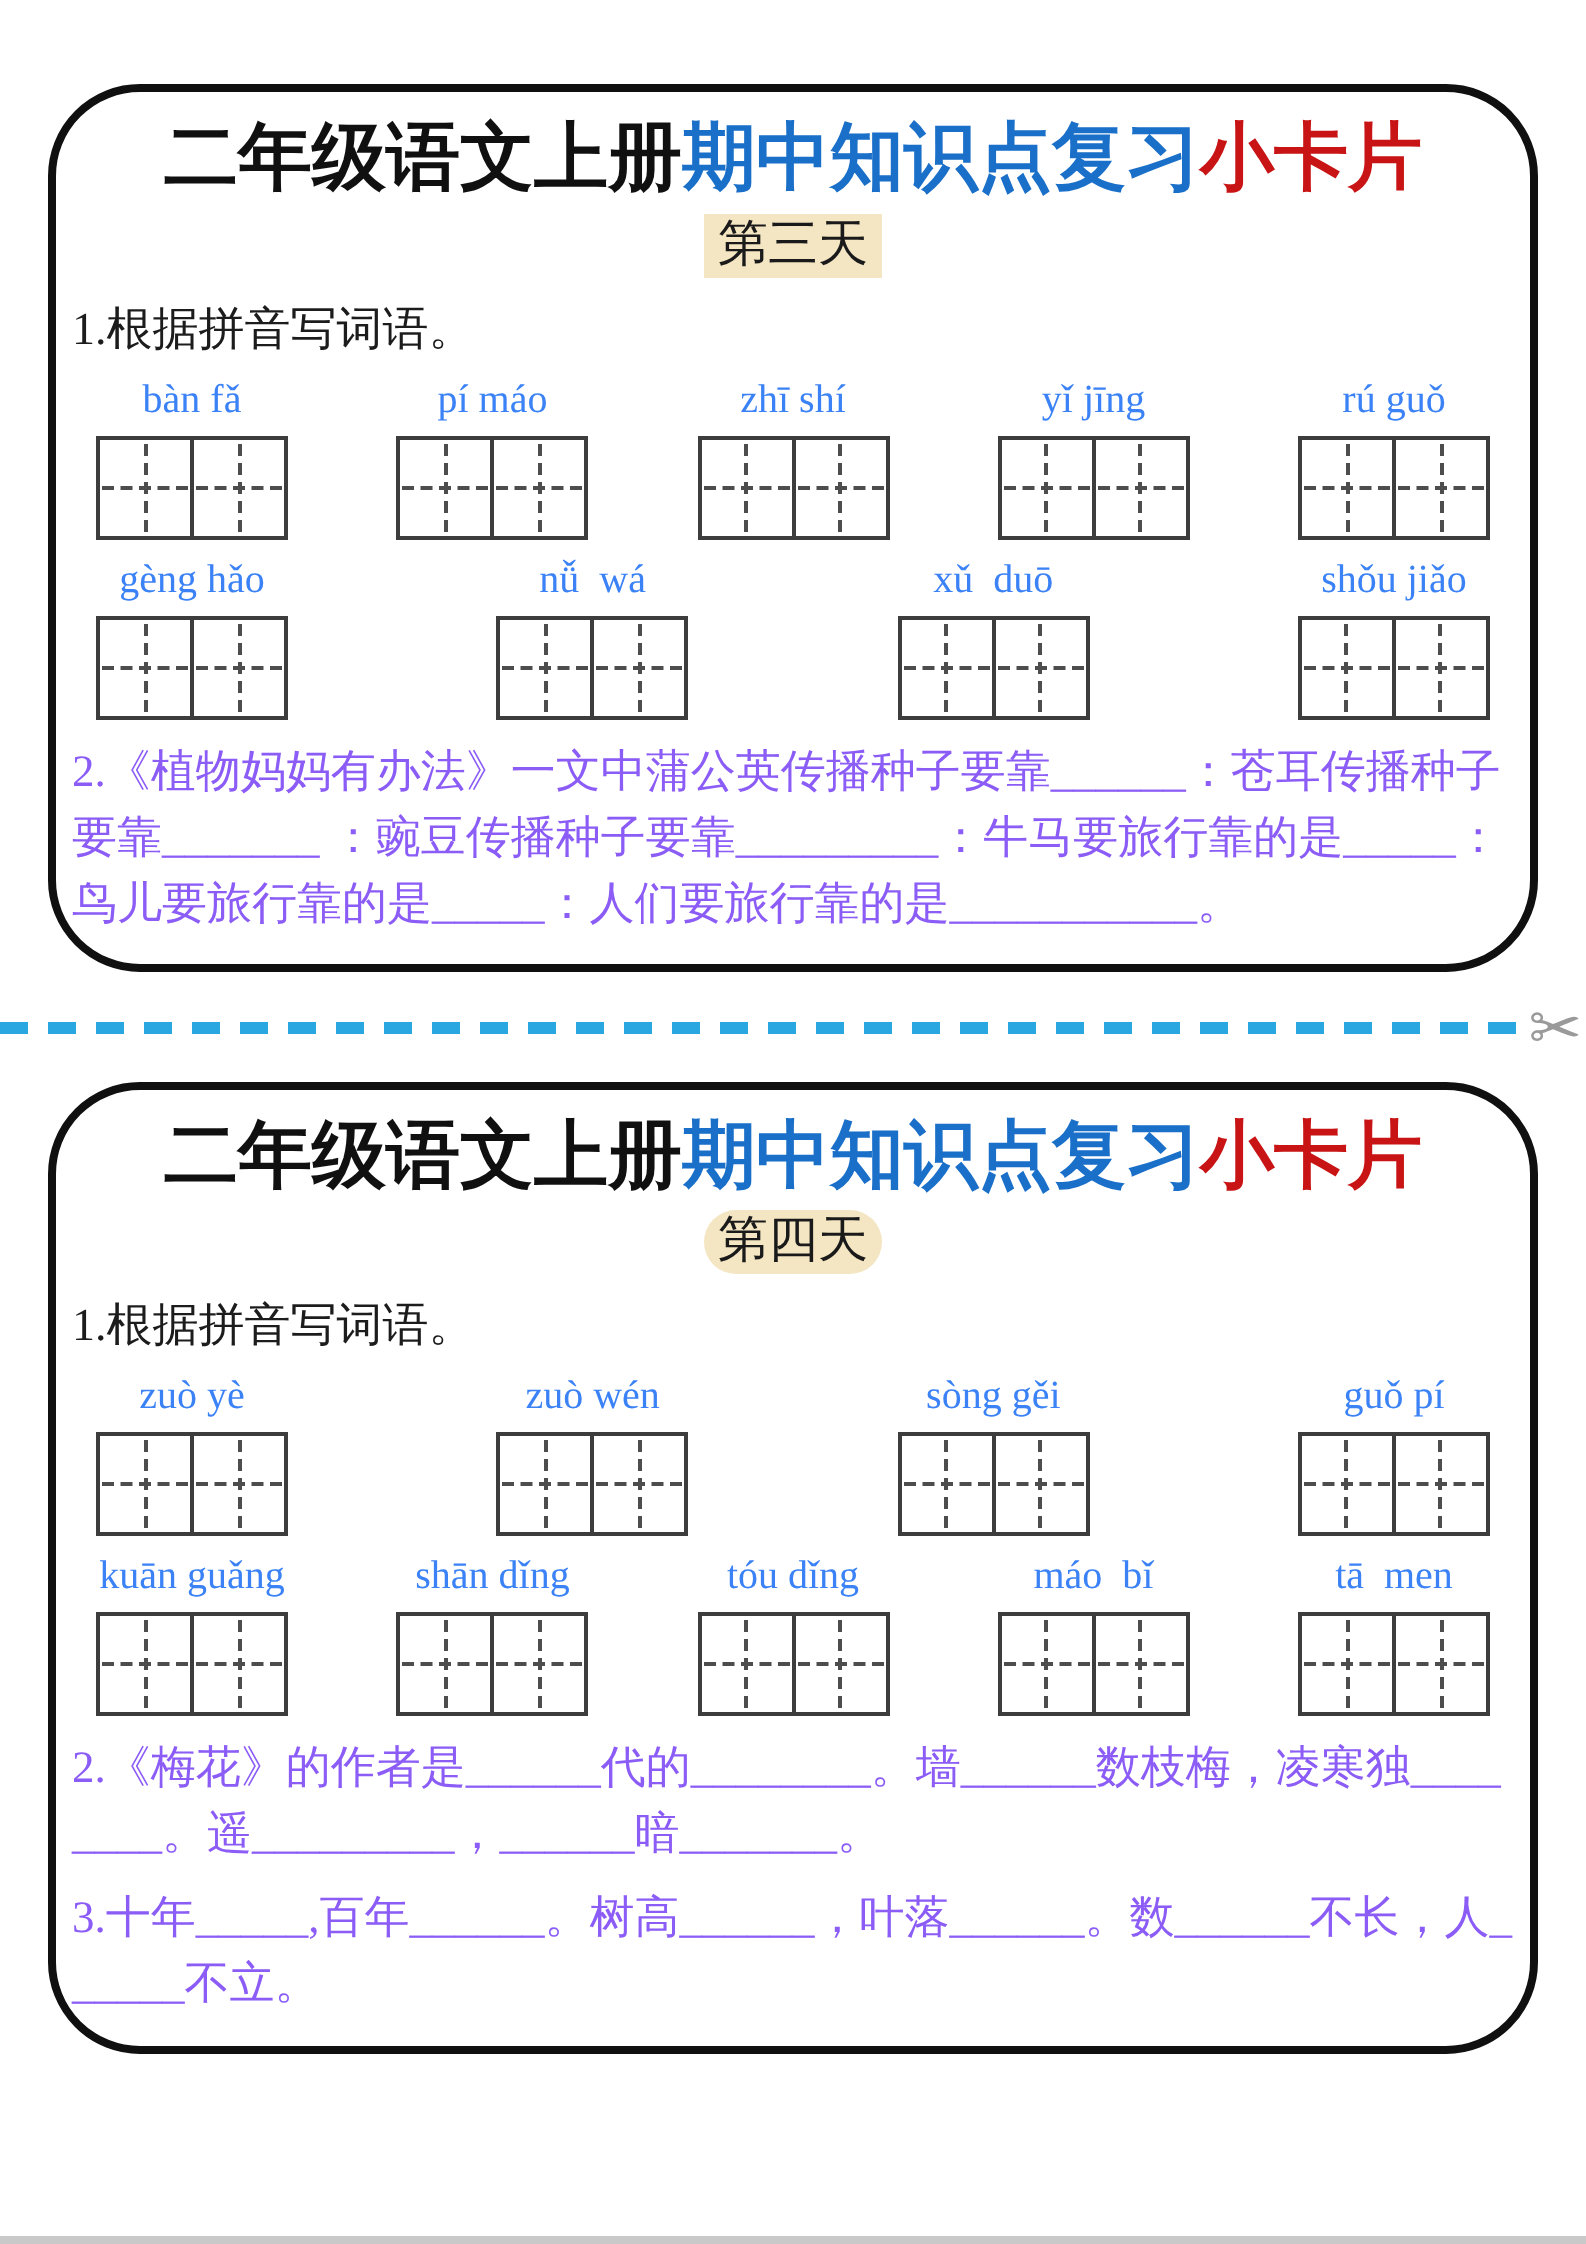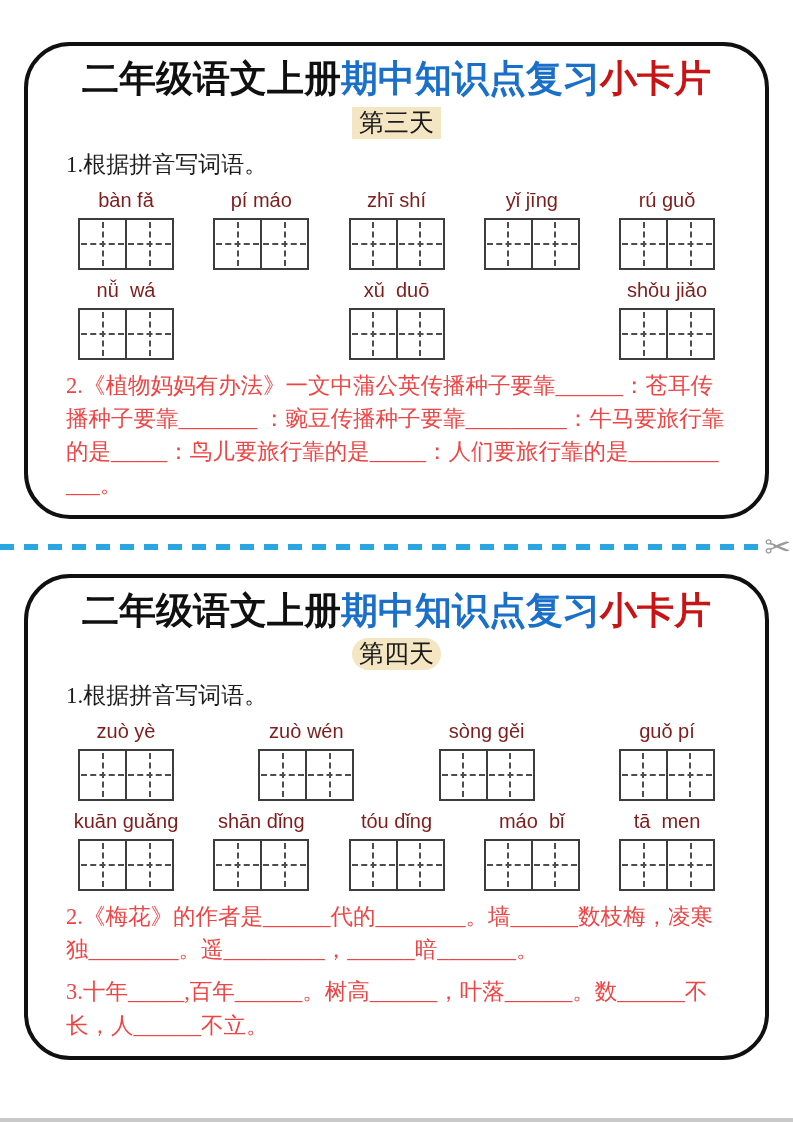--- a/index.html
+++ b/index.html
@@ -13,21 +13,21 @@
     position: relative;
     width: 793px; height: 1122px;
     box-sizing: border-box;
     padding: 42px 24px 0;
   }
   .card {
     background: #fff;
     border: 4px solid #101010;
     border-radius: 46px;
     box-sizing: border-box;
-    padding: 10px 38px 14px;
+    padding: 10px 8px 14px;
   }
   .card-title {
     margin: 2px 0 0;
     text-align: center;
     font-family: "Liberation Sans", sans-serif;
     font-weight: 900;
     font-size: 37px;
     line-height: 1.15;
     letter-spacing: 0px;
     white-space: nowrap;
@@ -53,23 +53,23 @@
     align-items: flex-start;
     margin-top: 8px;
   }
   .pw {
     display: flex;
     flex-direction: column;
     align-items: center;
     min-width: 120px;
   }
   .pinyin {
-    font-family: Liberation Sans, sans-serif;
+    font-family: Liberation Serif, serif;
     font-size: 20px;
-    color: #7f1d1d;
+    color: #3b82f6;
     white-space: pre;
     line-height: 1.25;
   }
   .gridbox {
     display: flex;
     border: 2.5px solid #3d3d3d;
     margin-top: 5px;
     background: #fff;
   }
   .cell {
@@ -88,21 +88,21 @@
     content: "";
     position: absolute;
     top: 50%; left: 1px; right: 1px;
     margin-top: -1px;
     border-top: 2px dashed #4d4d4d;
   }
   .question {
     margin: 9px 0 0;
     font-size: 22.5px;
     line-height: 1.47;
-    color: #ef4444;
+    color: #8b5cf6;
     word-break: break-all;
   }
   .divider {
     display: flex;
     align-items: center;
     height: 34px;
     margin: 11px -24px 10px;
   }
   .cut-line {
     flex: 1;
@@ -163,20 +163,27 @@
           <div class="pw">
             <div class="pinyin">rú guǒ</div>
             <div class="gridbox">
               <div class="cell"></div>
               <div class="cell"></div>
             </div>
           </div>
         </div>
         <div class="pinyin-row">
           <div class="pw">
+            <div class="pinyin">gèng hǎo</div>
+            <div class="gridbox">
+              <div class="cell"></div>
+              <div class="cell"></div>
+            </div>
+          </div>
+          <div class="pw">
             <div class="pinyin">nǚ  wá</div>
             <div class="gridbox">
               <div class="cell"></div>
               <div class="cell"></div>
             </div>
           </div>
           <div class="pw">
             <div class="pinyin">xǔ  duō</div>
             <div class="gridbox">
               <div class="cell"></div>

